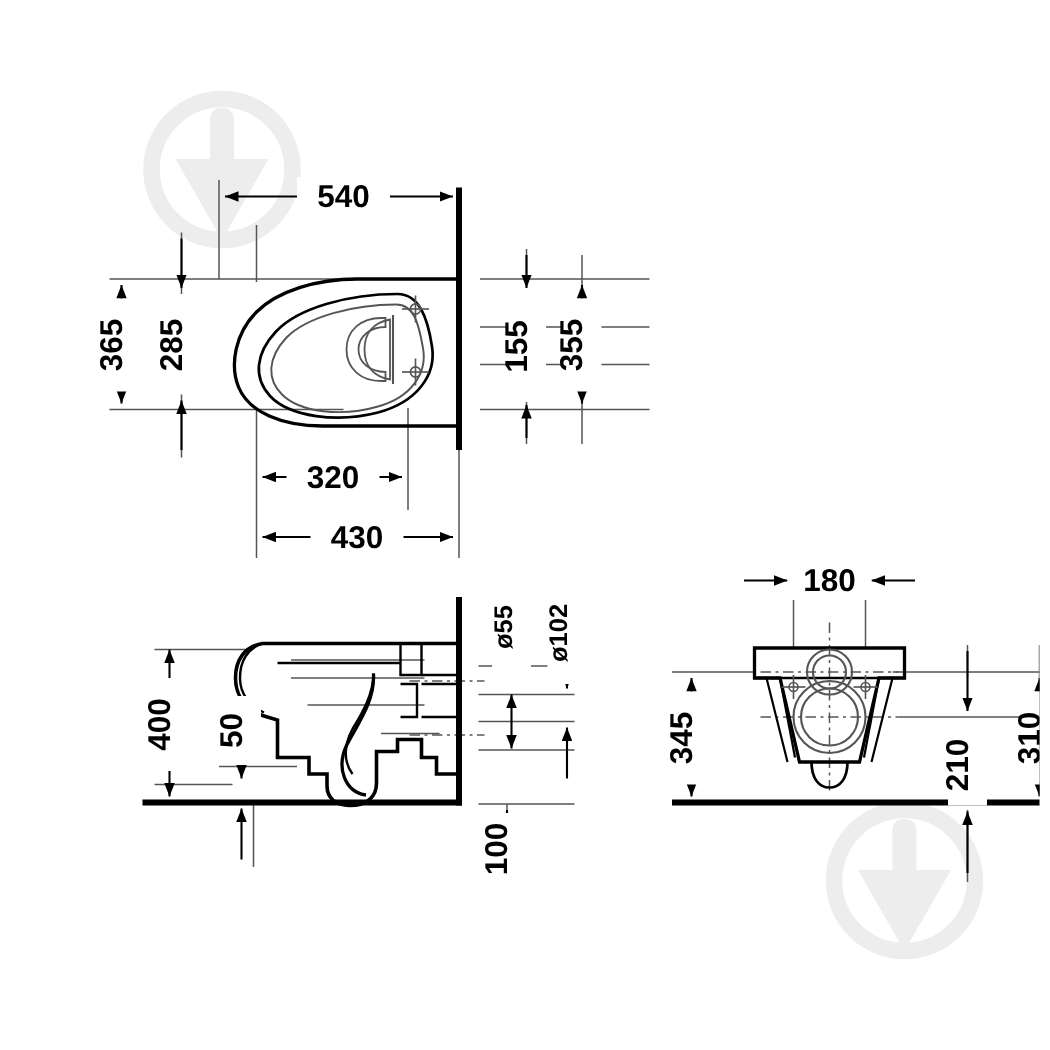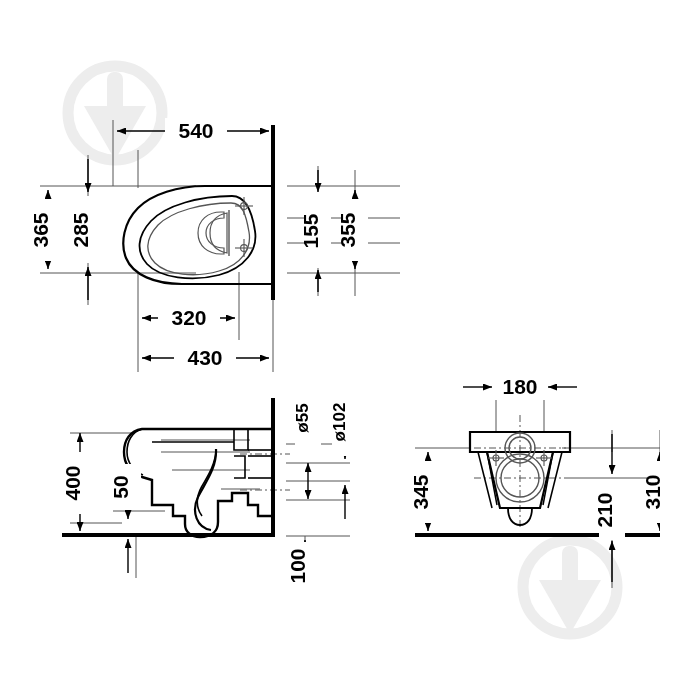--- a/index.html
+++ b/index.html
@@ -10,20 +10,21 @@
   }
   body {
     font-family: "Liberation Sans", sans-serif;
   }
   #drawing-root {
     position: relative;
     width: 660px;
     height: 700px;
     background: #ffffff;
     overflow: hidden;
+    padding-left: 33px;
   }
   #drawing-svg {
     display: block;
     width: 700px;
     height: 700px;
   }
   .dim-text {
     font-family: "Liberation Sans", sans-serif;
     font-weight: bold;
     font-size: 21px;

